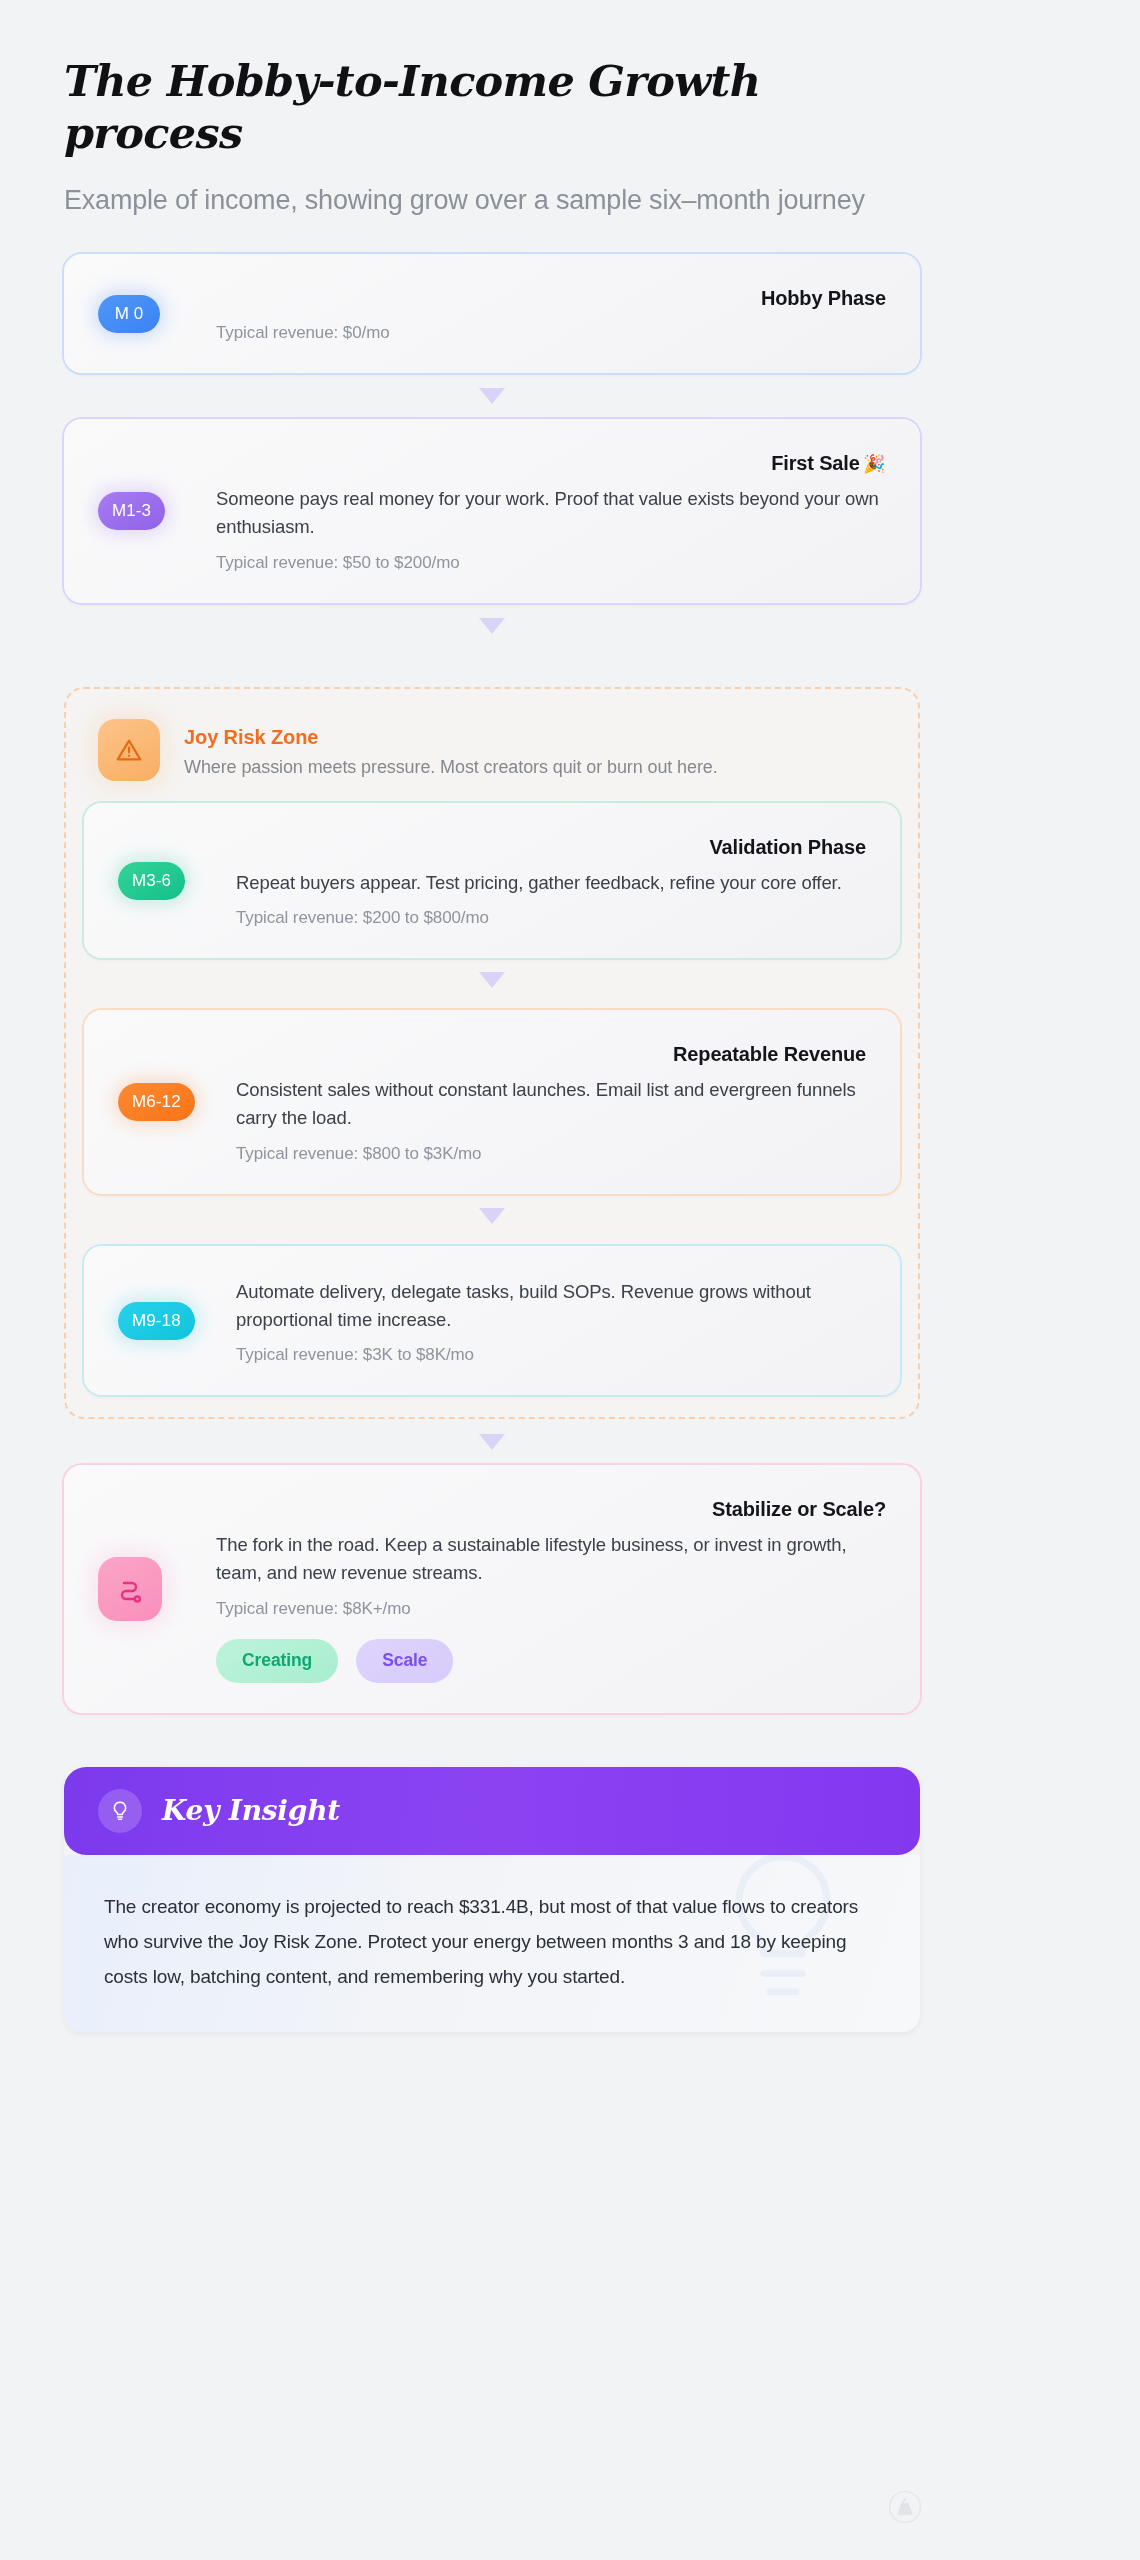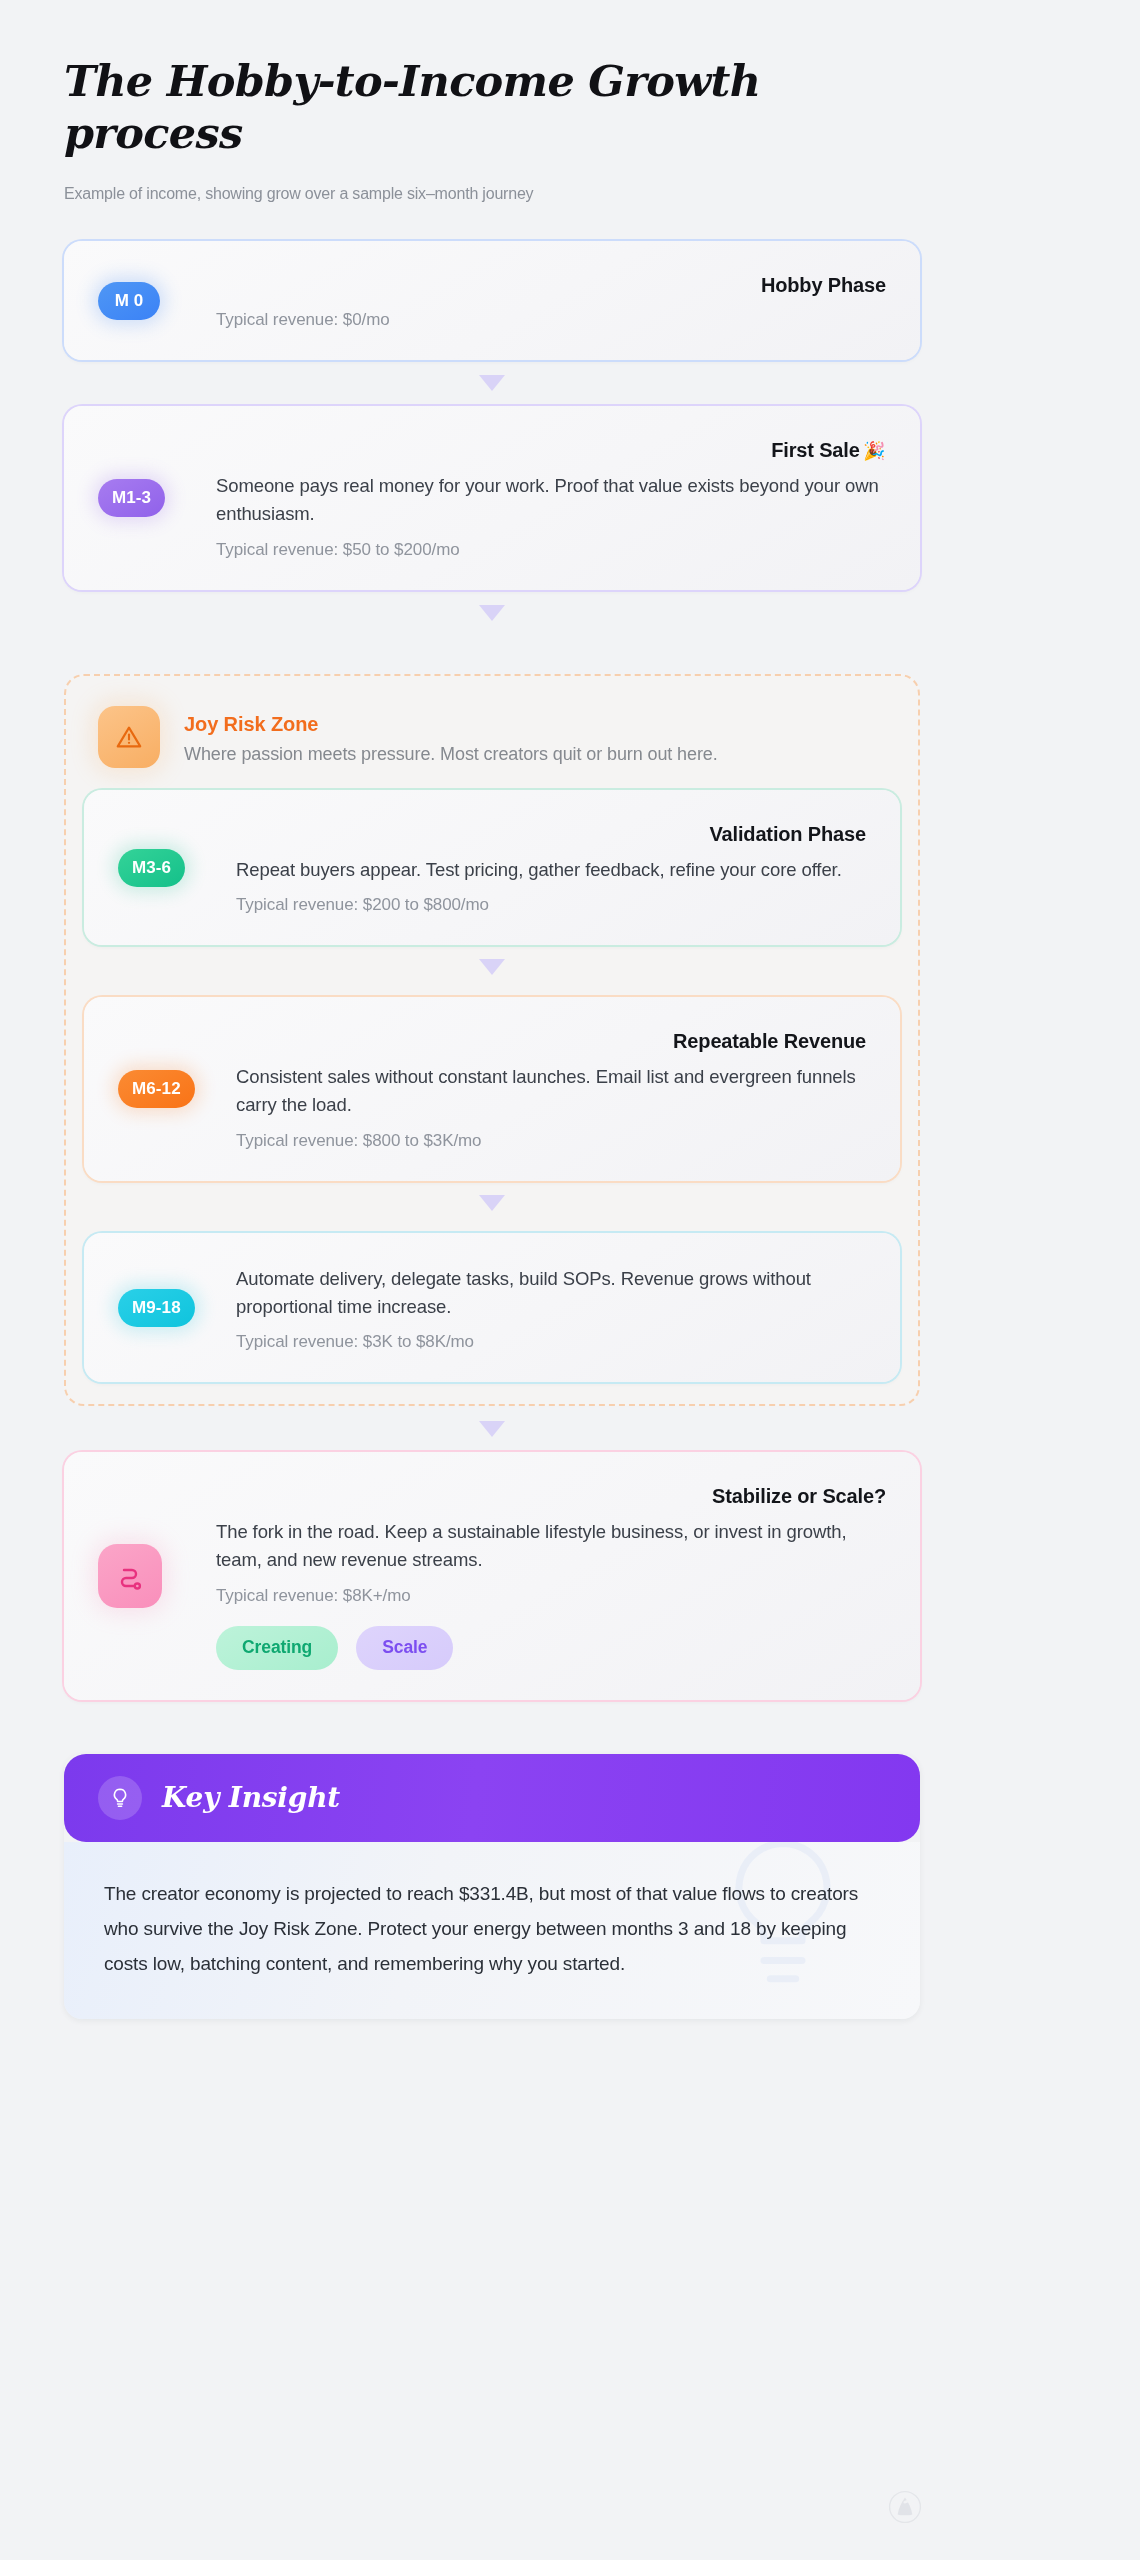--- a/index.html
+++ b/index.html
@@ -25,21 +25,21 @@
     font-family: "DejaVu Serif", "Liberation Serif", serif;
     font-weight: 700;
     font-style: italic;
     font-size: 43px;
     letter-spacing: -0.7px;
     color: #111115;
     line-height: 1.2;
   }
   .hdr-sub {
     margin-top: 26px;
-    font-size: 16px;
+    font-size: 27px;
     color: #8b9099;
     letter-spacing: -0.2px;
   }
 
   
   .stack { margin-top: 38px; }
   .card {
     position: relative;
     border-radius: 18px;
     background: linear-gradient(150deg,#fafafb 0%,#f6f6f8 55%,#f2f2f5 100%);
@@ -69,21 +69,21 @@
   .badge {
     display: inline-flex;
     align-items: center;
     justify-content: center;
     min-width: 62px;
     height: 38px;
     padding: 11px 14px;
     border-radius: 19px;
     color: #fff;
     font-size: 17px;
-    font-weight: 700;
+    font-weight: 400;
     letter-spacing: 0.1px;
     white-space: nowrap;
   }
   .badge.b-blue   { background: linear-gradient(150deg,#4f97f5,#3b82f6); box-shadow: 0 0 18px 5px rgba(59,130,246,.22); }
   .badge.b-purple { background: linear-gradient(150deg,#a77cf0,#9061ea); box-shadow: 0 0 18px 5px rgba(144,97,234,.20); }
   .badge.b-green  { background: linear-gradient(150deg,#34d398,#14c08a); box-shadow: 0 0 18px 5px rgba(20,192,138,.20); }
   .badge.b-orange { background: linear-gradient(150deg,#fb8b33,#f97316); box-shadow: 0 0 18px 5px rgba(249,115,22,.20); }
   .badge.b-cyan   { background: linear-gradient(150deg,#2ad0e8,#0fc4dd); box-shadow: 0 0 18px 5px rgba(15,196,221,.20); }
 
   .body-col { flex: 1 1 auto; min-width: 0; padding-top: 2px; }

